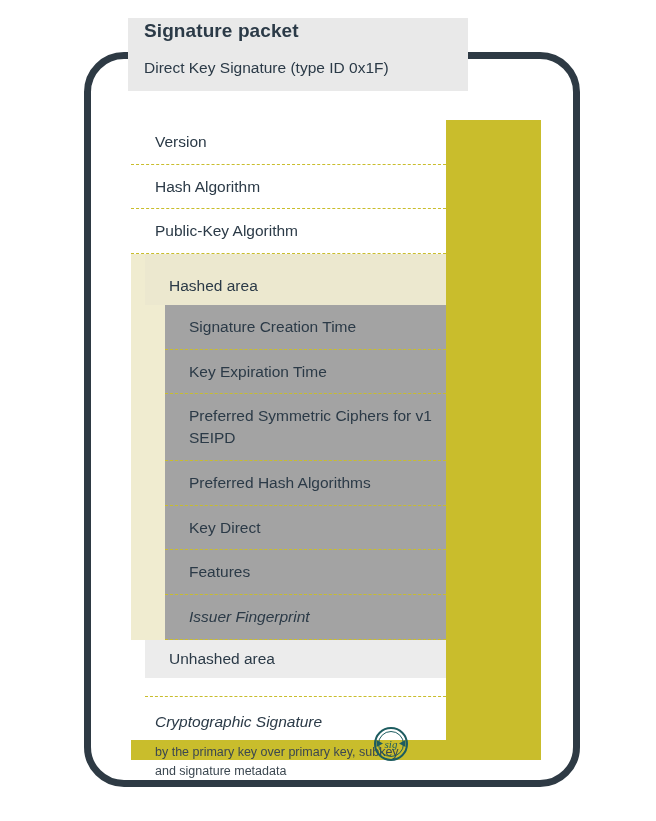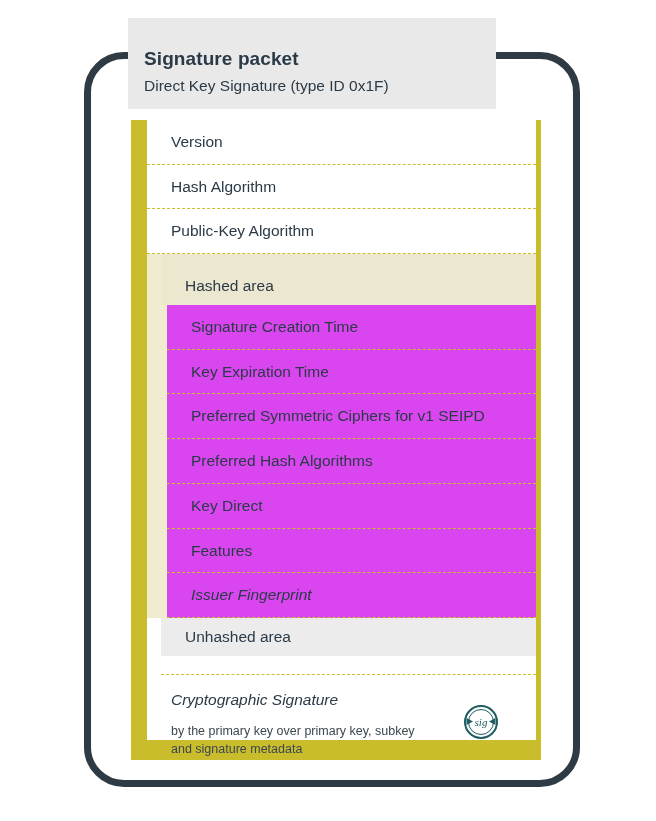--- a/index.html
+++ b/index.html
@@ -26,23 +26,23 @@
     border-radius: 40px;
     background: #ffffff;
     box-sizing: border-box;
   }
 
   
   .title-banner {
     position: absolute;
     left: 128px;
     top: 18px;
-    width: 368px;
+    width: 340px;
     background: #e9e9e9;
-    padding: 28px 16px 12px 16px;
+    padding: 0 16px 12px 16px;
     box-sizing: border-box;
     z-index: 5;
   }
   .title-accent {
     position: absolute;
     left: 128px;
     top: 18px;
     width: 336px;
     height: 14px;
     background: #1d5c60;
@@ -52,38 +52,38 @@
     font-size: 19px;
     font-weight: bold;
     color: #2b3a47;
     line-height: 1.35;
     letter-spacing: 0.1px;
   }
   .title-sub {
     font-size: 15.5px;
     color: #2b3a47;
     line-height: 1.5;
-    margin-top: 2px;
+    margin-top: 12px;
   }
 
   
   .packet-outer {
     position: absolute;
     left: 131px;
     top: 120px;
     width: 410px;
     height: 640px;
     background: #c9bd2c;
     box-sizing: border-box;
   }
   .packet-inner {
     position: absolute;
-    left: 16px;
+    left: 0px;
     top: 0px;
-    width: 389px;
+    width: 315px;
     height: 620px;
     background: #ffffff;
     box-sizing: border-box;
     padding: 0;
   }
 
   
   .row {
     box-sizing: border-box;
     padding: 11px 0 11px 24px;
@@ -102,22 +102,22 @@
     box-sizing: border-box;
   }
   .area-header {
     background: #ece8cf;
     font-size: 15.5px;
     color: #2b3a47;
     padding: 23px 0 10px 24px;
     box-sizing: border-box;
   }
   .hashed-rows {
-    background: #d946ef;
-    margin-left: 6px;
+    background: #a3a3a3;
+    margin-left: 20px;
     box-sizing: border-box;
   }
   .hashed-rows .row {
     padding-left: 24px;
   }
   .hashed-rows .row:last-child {
     border-bottom: 1.6px dashed #c9bd2c;
     font-style: italic;
   }
 

